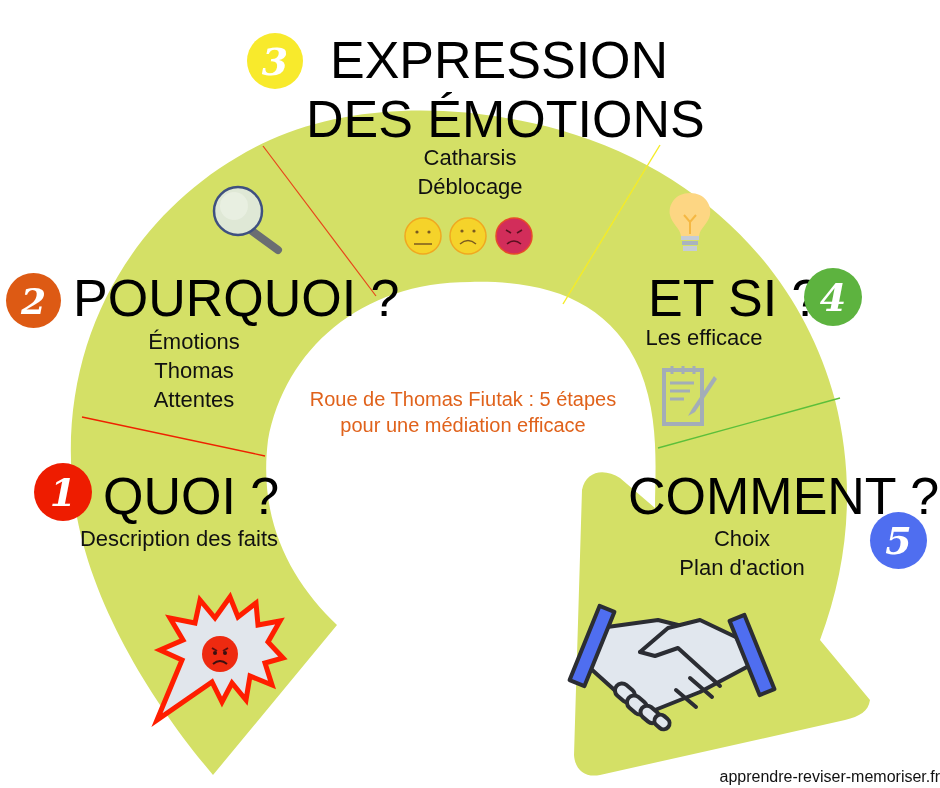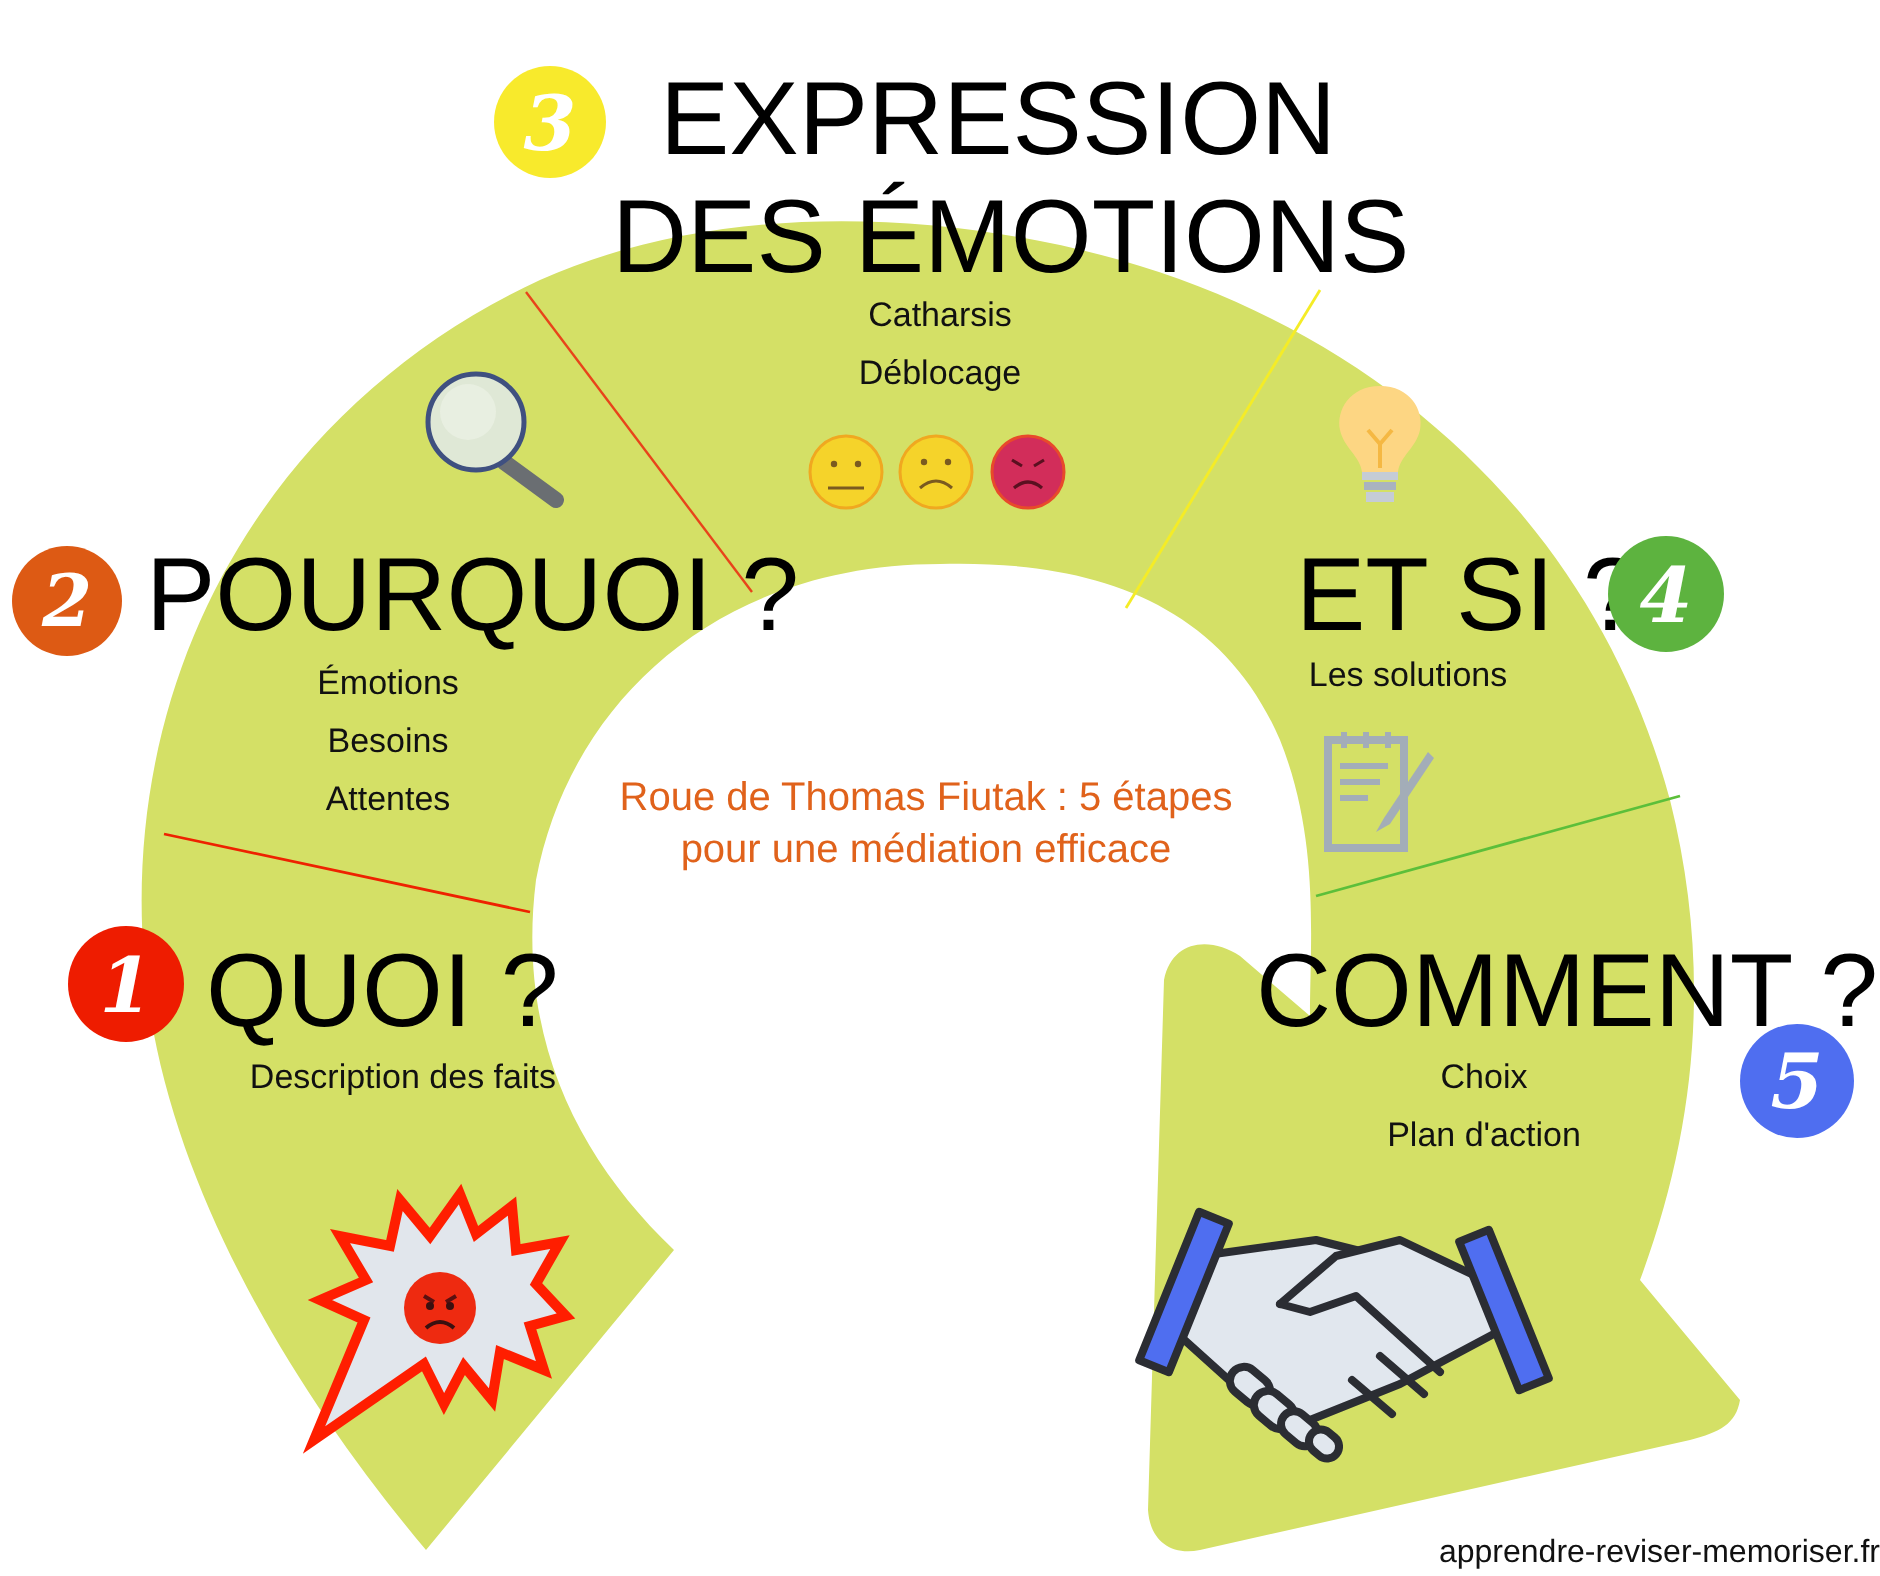--- a/index.html
+++ b/index.html
@@ -1,20 +1,20 @@
 <!DOCTYPE html>
 <html><head>
   <meta charset="utf-8">
   <style>
     html,body{margin:0;padding:0;background:#ffffff;}
     body{width:940px;height:788px;position:relative;overflow:hidden;font-family:"Liberation Sans",sans-serif;color:#000;}
     #canvas{position:absolute;left:0;top:0;width:940px;height:788px;}
     .txt{position:absolute;white-space:nowrap;text-align:center;font-family:"Liberation Sans",sans-serif;}
     .big{font-size:52px;line-height:46px;color:#000;}
-    .sub{font-size:17px;line-height:29px;color:#111;}
+    .sub{font-size:22px;line-height:29px;color:#111;}
     .center-note{font-size:20px;line-height:29px;color:#e0621b;}
     .badge{position:absolute;border-radius:50%;display:flex;align-items:center;justify-content:center;color:#fff;font-family:"DejaVu Serif",serif;font-weight:bold;font-style:italic;}
     .footer{position:absolute;right:0;bottom:2px;font-size:16px;color:#111;}
   </style>
 </head>
 <body>
 
 <div id="canvas">
   <svg width="940" height="788" viewBox="0 0 940 788" style="position:absolute;left:0;top:0">
 
@@ -116,34 +116,34 @@
   <div class="txt big" style="left:330px;top:37px;">EXPRESSION</div>
   <div class="txt big" style="left:306px;top:96px;">DES ÉMOTIONS</div>
   <div class="txt sub" style="left:370px;width:200px;top:143px;">Catharsis</div>
   <div class="txt sub" style="left:370px;width:200px;top:172px;">Déblocage</div>
 
   <div class="badge" style="left:6px;top:273px;width:55px;height:55px;background:#dd5a14;font-size:36px;">
     <span>2</span>
   </div>
   <div class="txt big" style="left:73px;top:275px;">POURQUOI ?</div>
   <div class="txt sub" style="left:114px;width:160px;top:327px;">Émotions</div>
-  <div class="txt sub" style="left:114px;width:160px;top:356px;">Besoins</div>
+  <div class="txt sub" style="left:114px;width:160px;top:356px;">Thomas</div>
   <div class="txt sub" style="left:114px;width:160px;top:385px;">Attentes</div>
 
   <div class="badge" style="left:34px;top:463px;width:58px;height:58px;background:#ee1c00;font-size:38px;">
     <span>1</span>
   </div>
   <div class="txt big" style="left:103px;top:473px;">QUOI ?</div>
   <div class="txt sub" style="left:78px;width:200px;top:524px;text-align:right;">Description des faits</div>
 
   <div class="txt big" style="left:648px;top:275px;">ET SI ?</div>
   <div class="badge" style="left:804px;top:268px;width:58px;height:58px;background:#5db33f;font-size:38px;">
     <span>4</span>
   </div>
-  <div class="txt sub" style="left:634px;width:140px;top:323px;">Les solutions</div>
+  <div class="txt sub" style="left:634px;width:140px;top:323px;">Les efficace</div>
 
   <div class="txt big" style="left:628px;top:473px;">COMMENT ?</div>
   <div class="badge" style="left:870px;top:512px;width:57px;height:57px;background:#4f6ef0;font-size:38px;">
     <span>5</span>
   </div>
   <div class="txt sub" style="left:662px;width:160px;top:524px;">Choix</div>
   <div class="txt sub" style="left:662px;width:160px;top:553px;">Plan d'action</div>
 
   <div class="txt center-note" style="left:300px;width:326px;top:385px;">Roue de Thomas Fiutak : 5 étapes</div>
   <div class="txt center-note" style="left:300px;width:326px;top:411px;">pour une médiation efficace</div>

